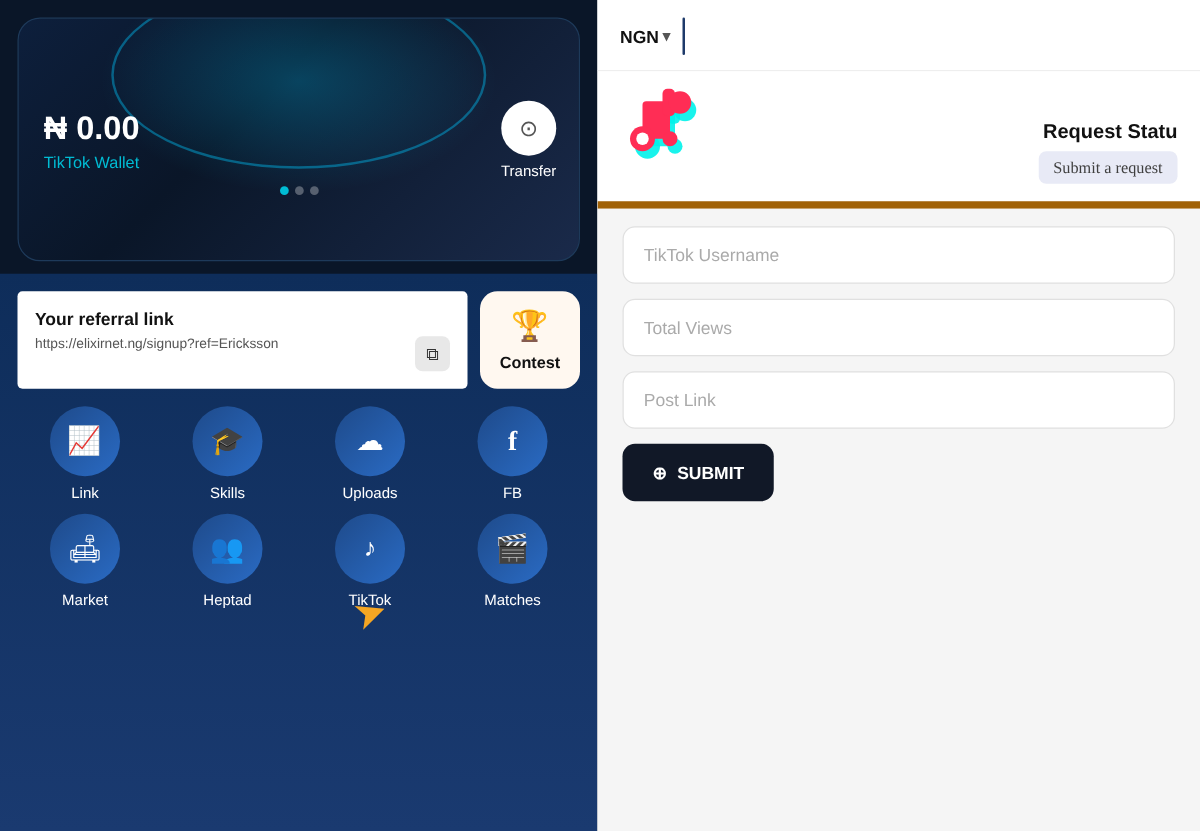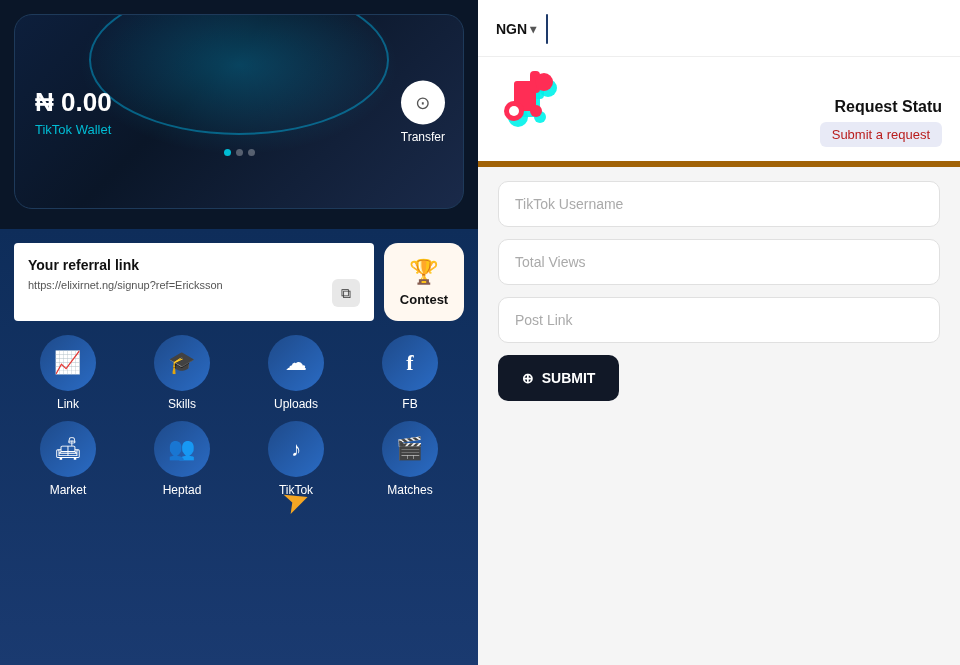--- a/index.html
+++ b/index.html
@@ -17,21 +17,21 @@
       height: 665px;
       background: #0a1628;
       display: flex;
       flex-direction: column;
       overflow: hidden;
     }
 
     
     .wallet-card {
       position: relative;
-      margin: 14px 14px 20px 14px;
+      margin: 14px 14px 10px 14px;
       background: linear-gradient(135deg, #0d1f3c 0%, #0a1628 40%, #1a2a4a 100%);
       border-radius: 18px;
       padding: 22px 20px 18px 20px;
       height: 195px;
       overflow: hidden;
       border: 1px solid #1e3a5a;
     }
     .wallet-card-glow {
       position: absolute;
       top: -40px;
@@ -314,25 +314,26 @@
     }
     .request-status-title {
       font-size: 16px;
       font-weight: 600;
       color: #111;
       margin-bottom: 6px;
     }
     .submit-request-link {
       display: inline-block;
       background: #e8eaf6;
-      color: #b91c1c;
+      color: #404040;
       padding: 5px 12px;
       border-radius: 6px;
       font-size: 13px;
       cursor: pointer;
+      font-family: Liberation Serif, serif;
     }
 
     
     .form-area {
       flex: 1;
       padding: 14px 20px;
       display: flex;
       flex-direction: column;
       gap: 12px;
       background: #f5f5f5;

